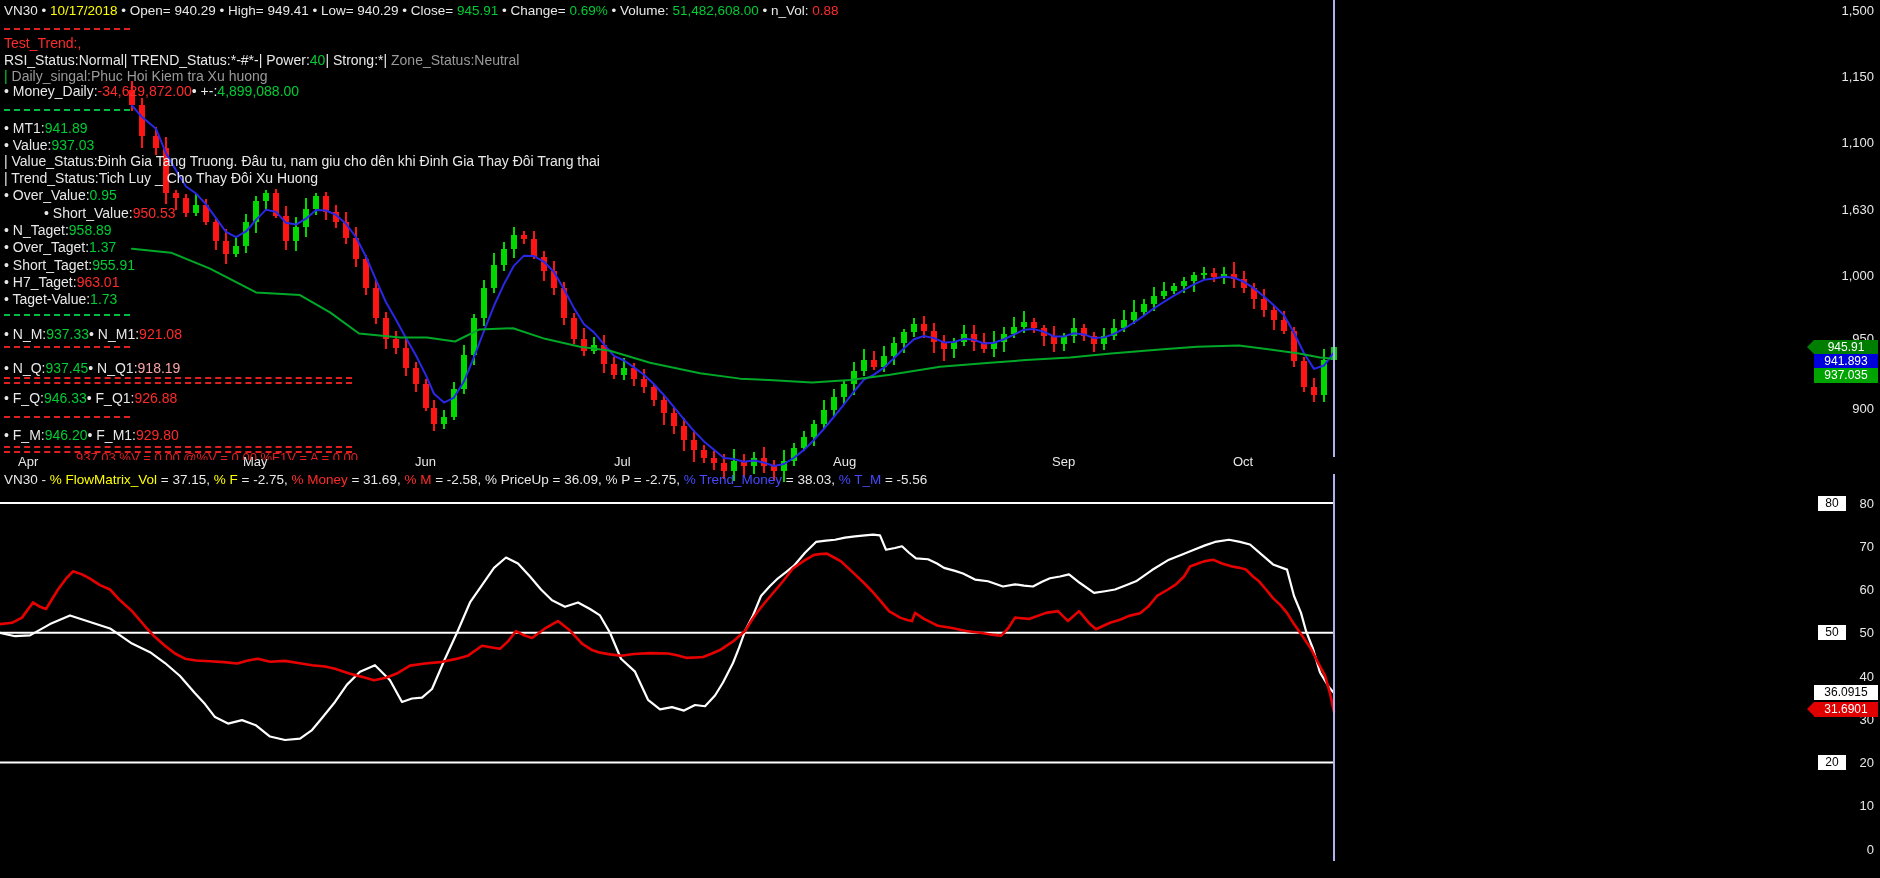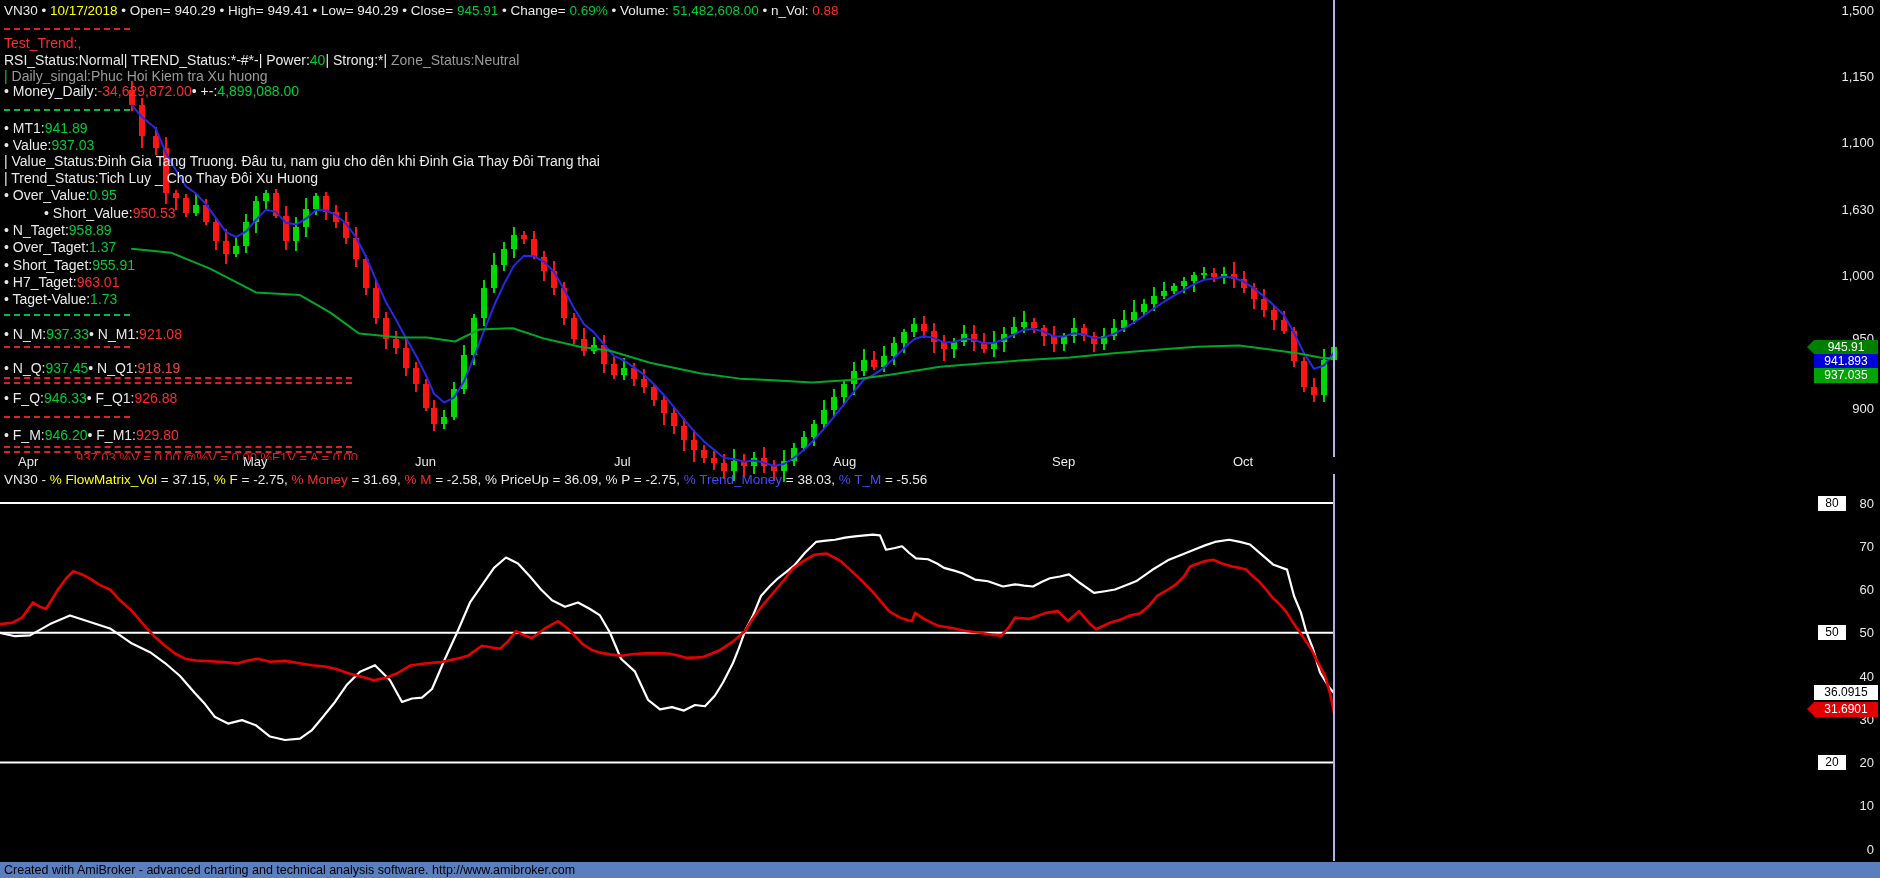--- a/index.html
+++ b/index.html
@@ -292,21 +292,21 @@
       <div class="abs oline" style="left: 4px; top: 154px;"><span style="color: rgb(232, 232, 232);">| Value_Status:Đinh Gia Tang Truong. Đâu tu, nam giu cho dên khi Đinh Gia Thay Đôi Trang thai</span></div>
       <div class="abs oline" style="left: 4px; top: 171px;"><span style="color: rgb(232, 232, 232);">| Trend_Status:Tich Luy _ Cho Thay Đôi Xu Huong</span></div>
       <div class="abs oline" style="left: 4px; top: 188px;"><span style="color: rgb(232, 232, 232);">• Over_Value:</span><span style="color: rgb(0, 204, 51);">0.95</span></div>
       <div class="abs oline" style="left: 4px; top: 206px; margin-left: 40px;"><span style="color: rgb(232, 232, 232);">• Short_Value:</span><span style="color: rgb(255, 42, 42);">950.53</span></div>
       <div class="abs oline" style="left: 4px; top: 223px;"><span style="color: rgb(232, 232, 232);">• N_Taget:</span><span style="color: rgb(0, 204, 51);">958.89</span></div>
       <div class="abs oline" style="left: 4px; top: 240px;"><span style="color: rgb(232, 232, 232);">• Over_Taget:</span><span style="color: rgb(0, 204, 51);">1.37</span></div>
       <div class="abs oline" style="left: 4px; top: 258px;"><span style="color: rgb(232, 232, 232);">• Short_Taget:</span><span style="color: rgb(0, 204, 51);">955.91</span></div>
       <div class="abs oline" style="left: 4px; top: 275px;"><span style="color: rgb(232, 232, 232);">• H7_Taget:</span><span style="color: rgb(255, 42, 42);">963.01</span></div>
       <div class="abs oline" style="left: 4px; top: 292px;"><span style="color: rgb(232, 232, 232);">• Taget-Value:</span><span style="color: rgb(0, 204, 51);">1.73</span></div>
       <div class="abs oline" style="left: 4px; top: 327px;"><span style="color: rgb(232, 232, 232);">• N_M:</span><span style="color: rgb(0, 204, 51);">937.33</span><span style="color: rgb(232, 232, 232);">• N_M1:</span><span style="color: rgb(255, 42, 42);">921.08</span></div>
-      <div class="abs oline" style="left: 4px; top: 361px;"><span style="color: rgb(232, 232, 232);">• N_Q:</span><span style="color: rgb(0, 204, 51);">937.45</span><span style="color: rgb(232, 232, 232);">• N_Q1:</span><span style="color: #ef4444; margin-top: 35px;">918.19</span></div>
+      <div class="abs oline" style="left: 4px; top: 361px;"><span style="color: rgb(232, 232, 232);">• N_Q:</span><span style="color: rgb(0, 204, 51);">937.45</span><span style="color: rgb(232, 232, 232);">• N_Q1:</span><span style="color: #fca5a5; margin-top: 35px;">918.19</span></div>
       <div class="abs oline" style="left: 4px; top: 391px;"><span style="color: rgb(232, 232, 232);">• F_Q:</span><span style="color: rgb(0, 204, 51);">946.33</span><span style="color: rgb(232, 232, 232);">• F_Q1:</span><span style="color: rgb(255, 42, 42);">926.88</span></div>
       <div class="abs oline" style="left: 4px; top: 428px;"><span style="color: rgb(232, 232, 232);">• F_M:</span><span style="color: rgb(0, 204, 51);">946.20</span><span style="color: rgb(232, 232, 232);">• F_M1:</span><span style="color: rgb(255, 42, 42);">929.80</span></div>
       <div class="sep" style="left: 4px; top: 28px; width: 126px; border-top-color: rgb(224, 32, 32);"></div>
       <div class="sep" style="left: 4px; top: 109px; width: 126px; border-top-color: rgb(0, 187, 68);"></div>
       <div class="sep" style="left: 4px; top: 314px; width: 126px; border-top-color: rgb(0, 187, 68);"></div>
       <div class="sep" style="left: 4px; top: 346px; width: 126px; border-top-color: rgb(224, 32, 32);"></div>
       <div class="dsep" style="left: 4px; top: 377px; width: 348px;">
         <div></div>
         <div></div>
       </div>
@@ -346,16 +346,13 @@
       <div class="tick" style="top: 842px;">0</div>
       <div class="tag" style="top: 340px; left: 1814px; width: 64px; background: rgb(0, 126, 0);">945.91<i class="arr" style="border-right: 7px solid rgb(0, 126, 0);"></i></div>
       <div class="tag" style="top: 354px; left: 1814px; width: 64px; background: rgb(0, 0, 221);">941.893</div>
       <div class="tag" style="top: 368px; left: 1814px; width: 64px; background: rgb(0, 164, 0);">937.035</div>
       <div class="tag whitebox" style="top: 496px; left: 1818px; width: 28px;">80</div>
       <div class="tag whitebox" style="top: 625px; left: 1818px; width: 28px;">50</div>
       <div class="tag whitebox" style="top: 685px; left: 1814px; width: 64px;">36.0915</div>
       <div class="tag" style="top: 702px; left: 1814px; width: 64px; background: rgb(224, 0, 0); color: rgb(255, 255, 255);">31.6901<i class="arr" style="border-right: 7px solid rgb(224, 0, 0);"></i></div>
       <div class="tag whitebox" style="top: 755px; left: 1818px; width: 28px;">20</div>
     </div>
-  <div id="status-bar">
-    <span>Created with AmiBroker - advanced charting and technical analysis software. http://www.amibroker.com</span>
-  </div>
 </div>
 
 </body></html>

